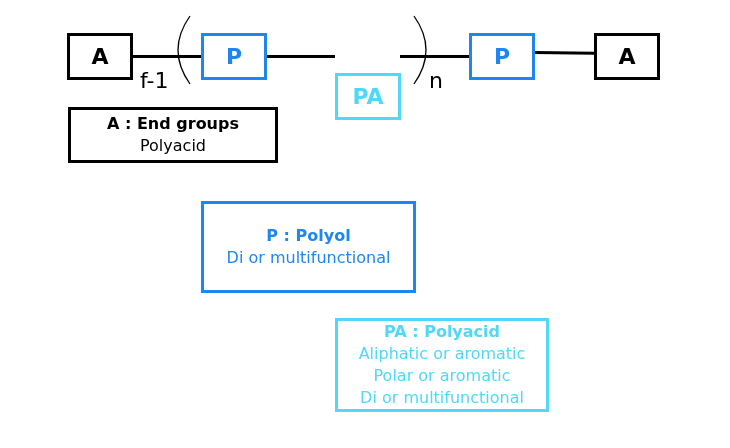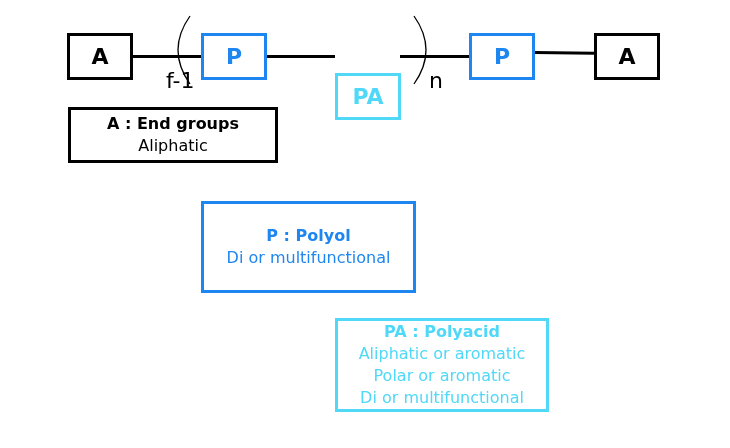--- a/index.html
+++ b/index.html
@@ -46,26 +46,26 @@
 <div class="box node cyan" style="left:335px; top:33px;">
   <span>PA</span>
 </div>
 <div class="box node blue" style="left:469px; top:33px;">
   <span>P</span>
 </div>
 <div class="box node black" style="left:594px; top:33px;">
   <span>A</span>
 </div>
 
-<span class="label" style="left:140px; top:70px;margin-left:26px;">f-1</span>
+<span class="label" style="left:140px; top:70px;">f-1</span>
 <span class="label" style="left:429px; top:70px;">n</span>
 
 <div class="box legend black" style="left:68px; top:107px; width:210px; height:56px;">
   <div class="title">A : End groups</div>
-  <div>Aliphatic</div>
+  <div>Polyacid</div>
 </div>
 
 <div class="box legend blue" style="left:201px; top:201px; width:215px; height:92px;">
   <div class="title">P : Polyol</div>
   <div>Di or multifunctional</div>
 </div>
 
 <div class="box legend cyan" style="left:335px; top:318px; width:214px; height:94px;">
   <div class="title">PA : Polyacid</div>
   <div>Aliphatic or aromatic</div>

